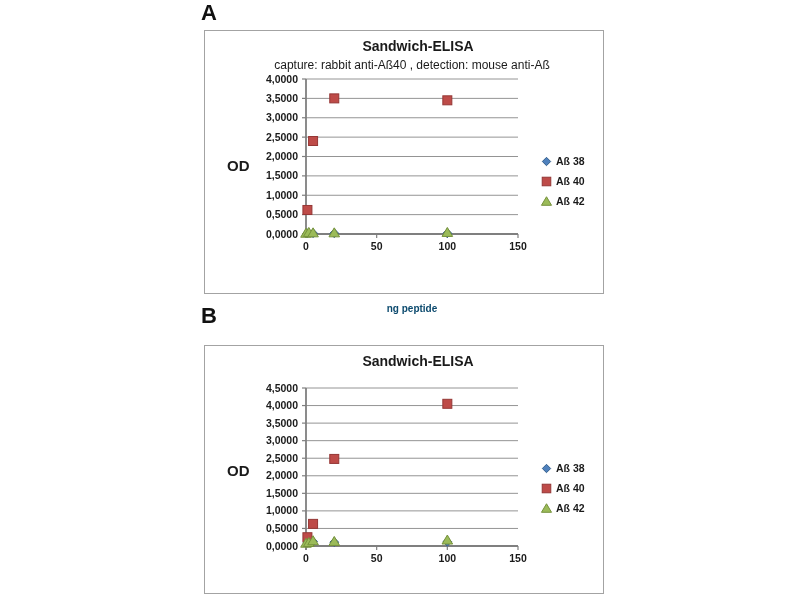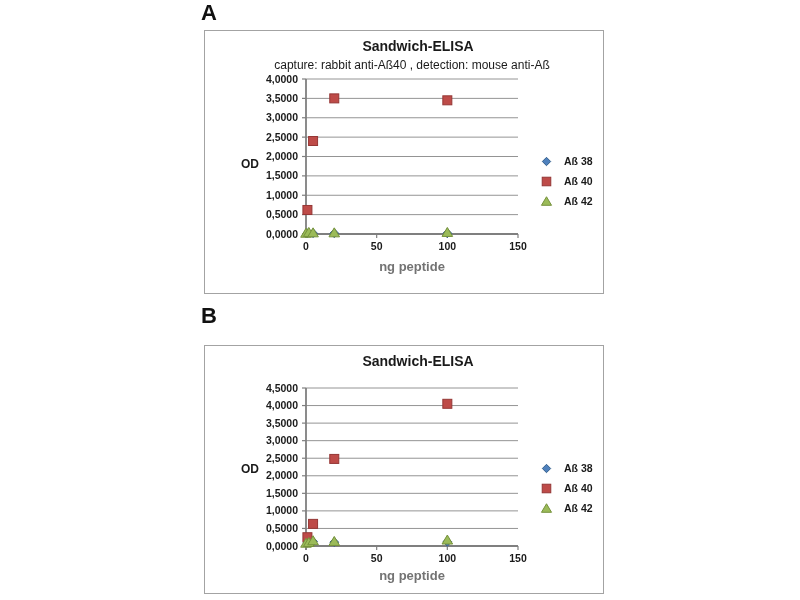--- a/index.html
+++ b/index.html
@@ -4,28 +4,28 @@
 <style>
   html,body{margin:0;padding:0;background:#ffffff;}
   .canvas{position:relative;width:800px;height:600px;background:#ffffff;
           font-family:"Liberation Sans",sans-serif;overflow:hidden;}
   .panel-label{position:absolute;left:201px;font-weight:bold;font-size:22px;color:#111;}
   .chart-box{position:absolute;left:204px;width:398px;background:#ffffff;border:1px solid #a3a3a3;}
   .chart-title{position:absolute;top:7px;left:14px;width:398px;text-align:center;
                font-size:14px;font-weight:bold;color:#1a1a1a;white-space:nowrap;}
   .chart-subtitle{position:absolute;top:27px;left:8px;width:398px;text-align:center;
                   font-size:12px;font-weight:normal;color:#1a1a1a;white-space:nowrap;}
-  .ylabel{position:absolute;left:22px;width:46px;text-align:center;
-          font-size:12px;font-weight:bold;color:#1a1a1a;}
+  .ylabel{position:absolute;left:22px;width:46px;
+          font-size:15px;font-weight:bold;color:#1a1a1a;}
   .xlabel{position:absolute;left:101px;width:212px;text-align:center;
-          font-size:13px;font-weight:bold;color:#737373;}
+          font-size:10px;font-weight:bold;color:#0c4a6e;margin-top:44px;}
   .plot{position:absolute;left:0;top:0;}
   .tick{font-family:"Liberation Sans",sans-serif;font-size:10.5px;font-weight:bold;fill:#1a1a1a;}
   .legend{position:absolute;left:335px;width:70px;}
-  .legend-row{display:flex;align-items:center;height:20px;gap:11px;}
+  .legend-row{display:flex;align-items:center;height:20px;gap:3px;}
   .legend-label{font-size:10.5px;font-weight:bold;color:#1a1a1a;white-space:nowrap;}
 </style>
 </head>
 <body>
 
 <div class="canvas">
 
   <div class="panel-label" style="top:0px">A</div>
 
   <div class="chart-box" style="top:30px;height:262px">

